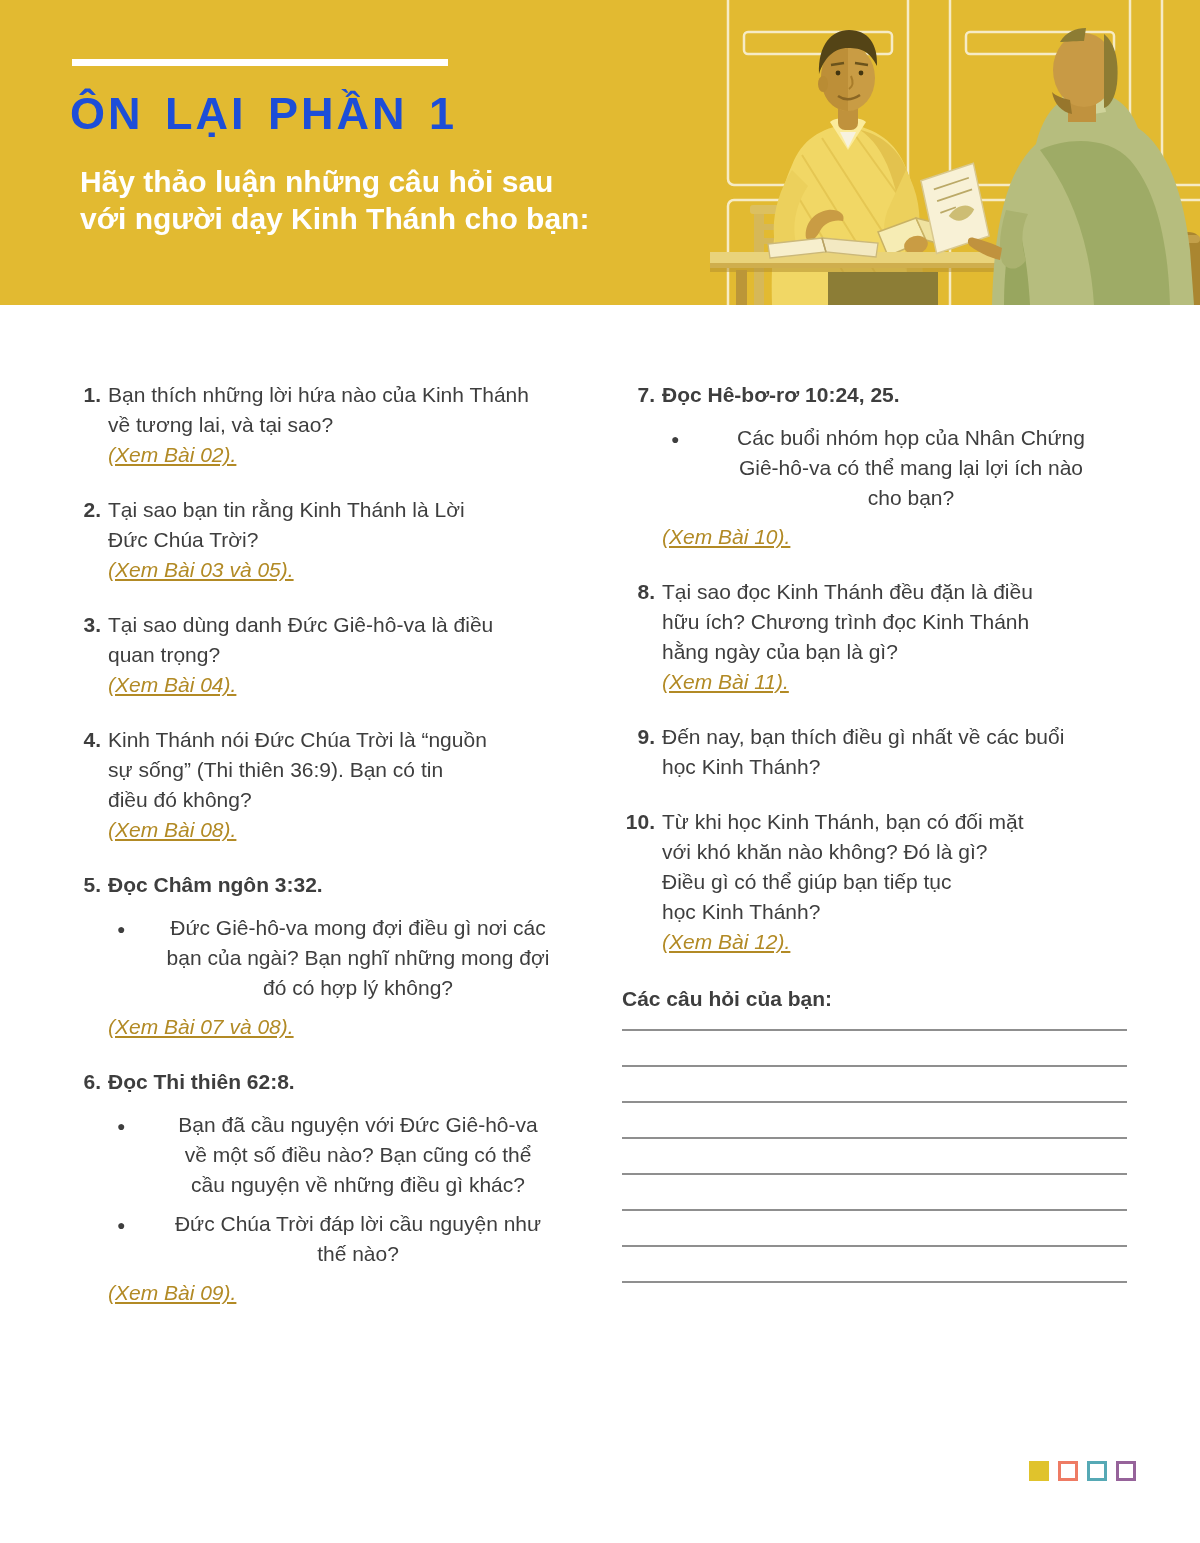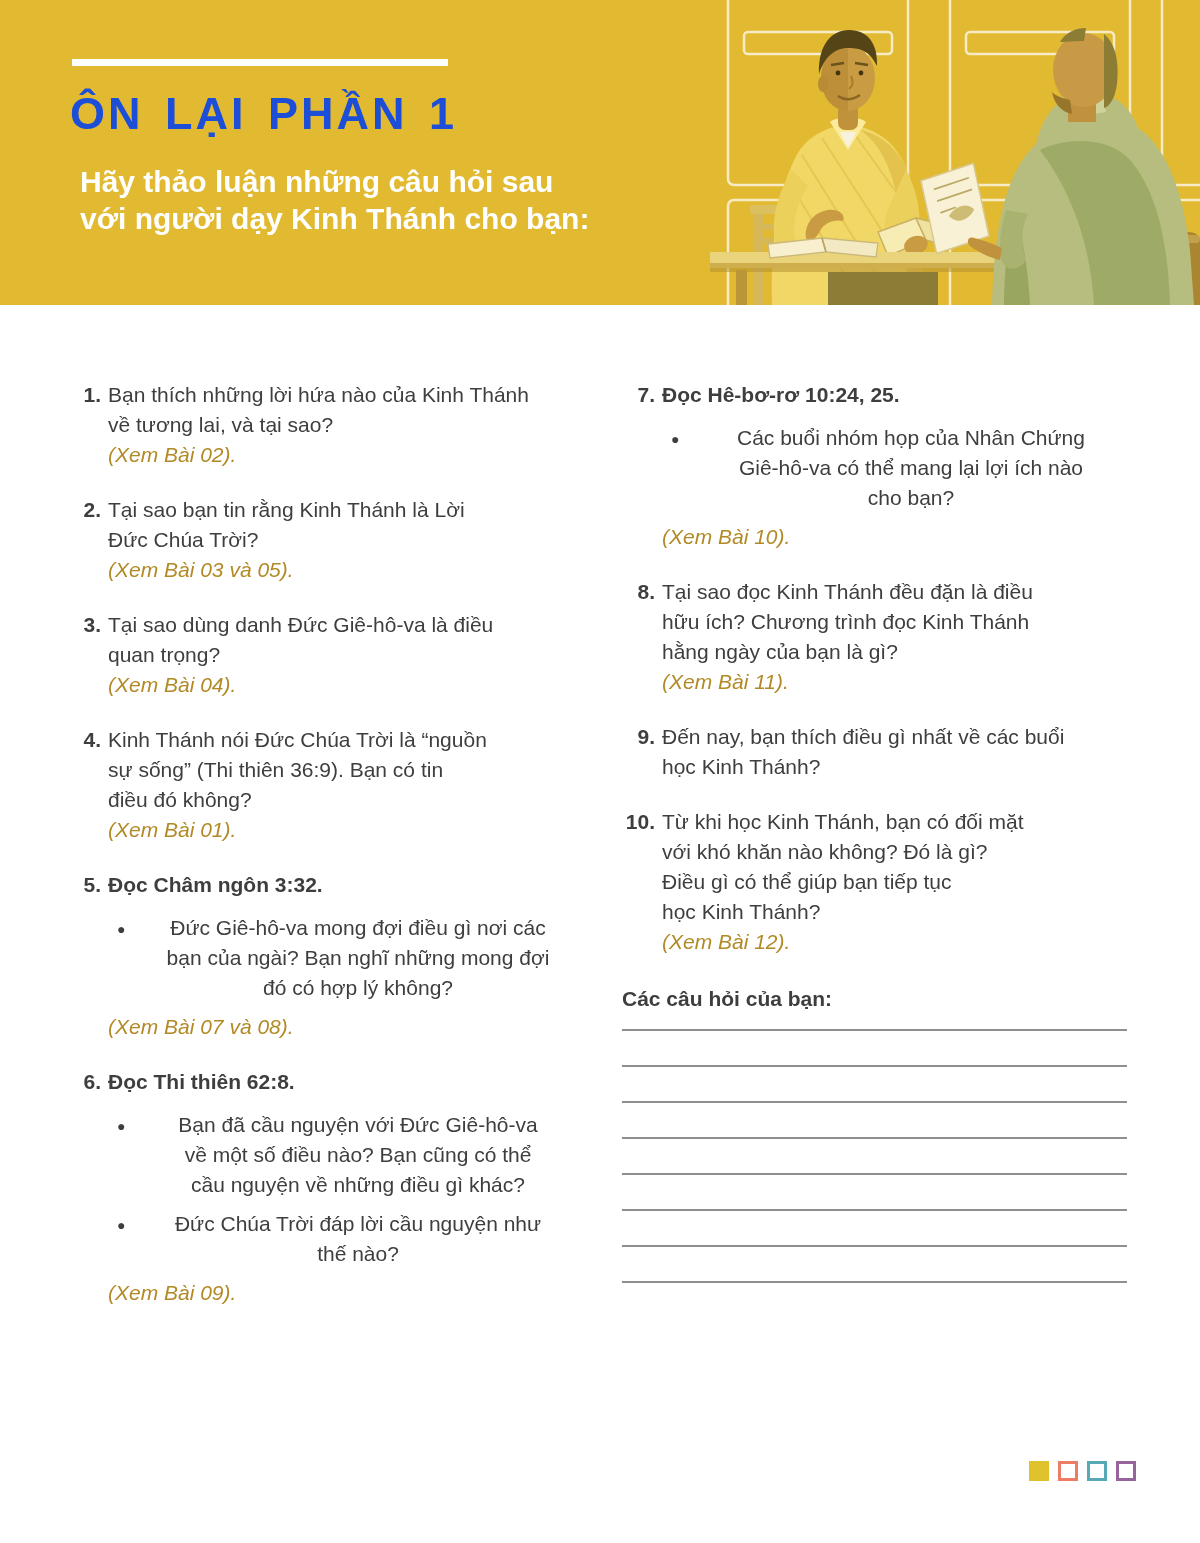--- a/index.html
+++ b/index.html
@@ -21,21 +21,21 @@
   .col-right{left:622px;}
   .q{position:relative;padding-left:38px;margin-bottom:25px;}
   .col-right .q{padding-left:40px;}
   .num{position:absolute;left:0;top:0;width:31px;text-align:right;font-weight:700;}
   .col-right .num{width:33px;}
   .qt{white-space:pre-line;}
   .qh{font-weight:700;}
   .bullets{margin:13px 0 0 0;padding:0;list-style:none;text-align:center;}
   .bullets li{position:relative;padding-left:33px;margin-bottom:9px;white-space:pre-line;}
   .bullets li::before{content:"●";position:absolute;left:9px;top:1px;font-size:14px;color:#3e3e3e;}
-  .ref{color:#b28a25;font-style:italic;}
+  .ref{color:#b28a25;font-style:italic;text-decoration:underline;}
   .ref-spaced{margin-top:9px;}
 
   
   .your-questions{font-weight:700;margin-top:27px;}
   .answer-lines{margin-top:2px;}
   .answer-line{height:34px;border-bottom:2px solid #8f8f8f;}
   .answer-line:first-child{height:13px;}
 
   
   .squares{position:absolute;left:1029px;top:1461px;display:flex;gap:9px;}
@@ -171,21 +171,21 @@
       <span class="num">3.</span>
       <div class="qt">Tại sao dùng danh Đức Giê-hô-va là điều
 quan trọng?</div>
       <div class="ref">(Xem Bài 04).</div>
     </div>
     <div class="q">
       <span class="num">4.</span>
       <div class="qt">Kinh Thánh nói Đức Chúa Trời là “nguồn
 sự sống” (Thi thiên 36:9). Bạn có tin
 điều đó không?</div>
-      <div class="ref">(Xem Bài 01).</div>
+      <div class="ref">(Xem Bài 08).</div>
     </div>
     <div class="q">
       <span class="num">5.</span>
       <div class="qt qh">Đọc Châm ngôn 3:32.</div>
       <ul class="bullets">
         <li>Đức Giê-hô-va mong đợi điều gì nơi các
 bạn của ngài? Bạn nghĩ những mong đợi
 đó có hợp lý không?</li>
       </ul>
       <div class="ref ref-spaced">(Xem Bài 07 và 08).</div>

